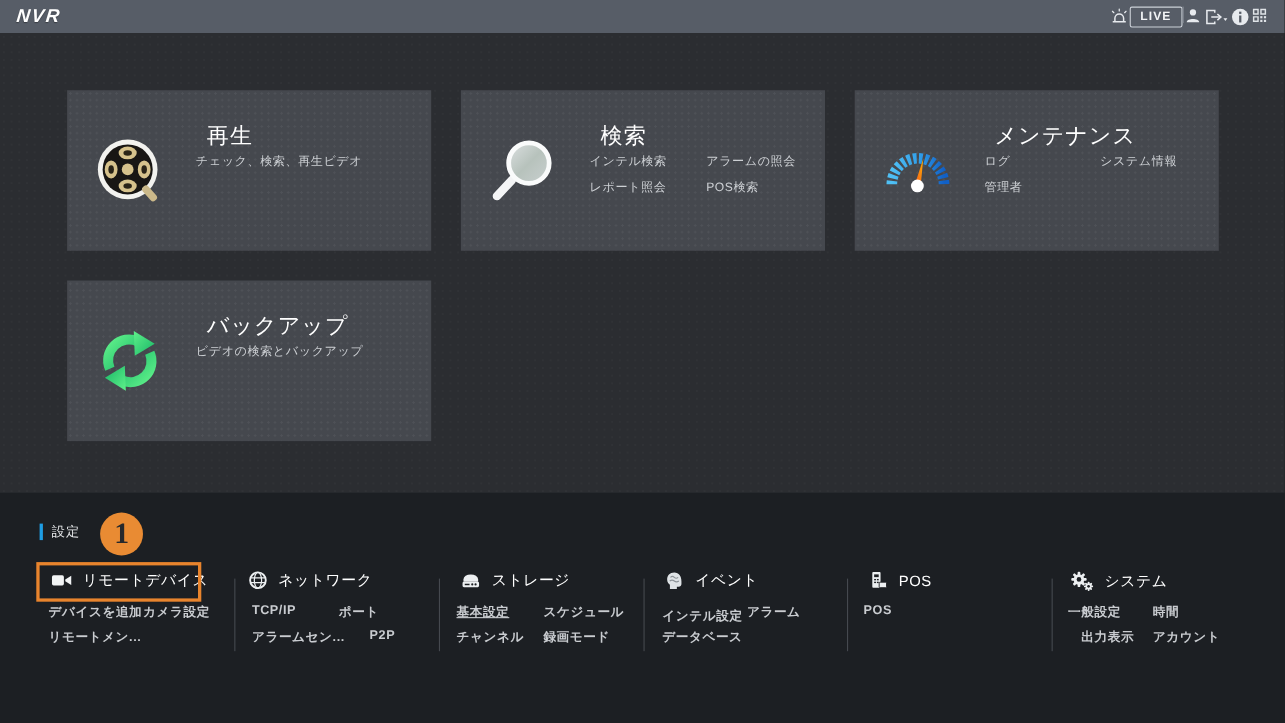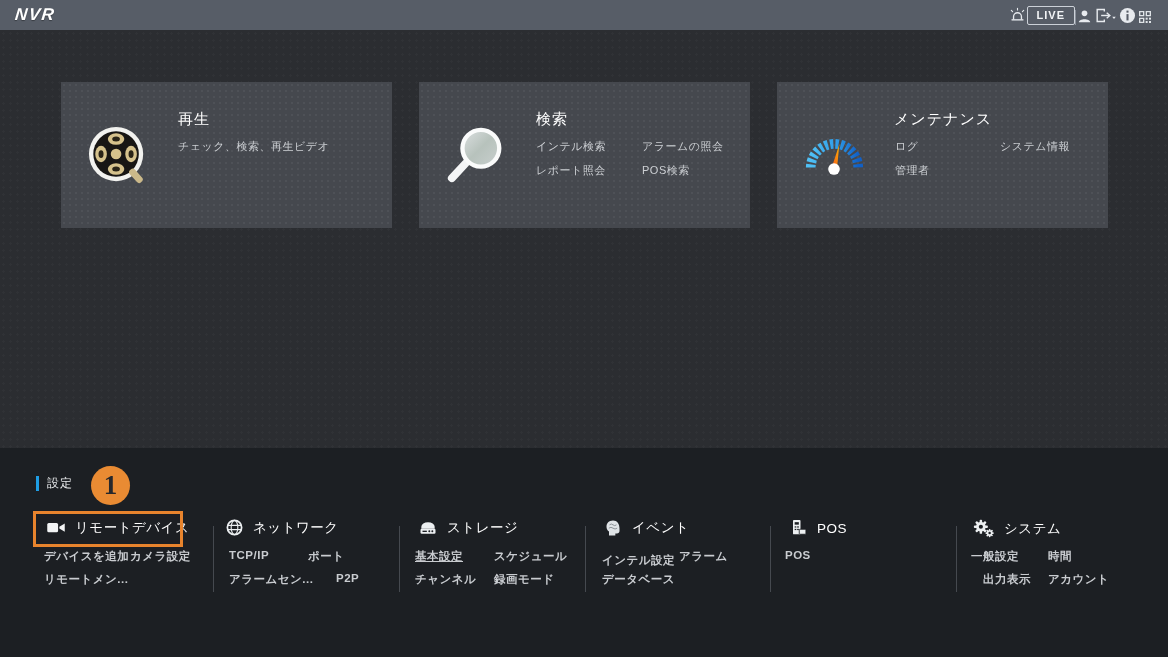--- a/index.html
+++ b/index.html
@@ -4,37 +4,37 @@
 <style>
   * { box-sizing: border-box; }
   body { margin:0; background:#0e0f11; font-family:"Liberation Sans","DejaVu Sans",sans-serif; }
   .screen { position:relative; width:1168px; height:657px; overflow:hidden; background:#2b2d31; }
 
   
   .topbar { position:absolute; top:0; left:0; width:100%; height:30px; background:#575d67;
             display:flex; align-items:center; justify-content:space-between; padding:0 15px; }
   .logo { color:#ffffff; font-style:italic; font-weight:bold; font-size:17px; letter-spacing:1.5px;
           transform:skewX(-6deg); text-shadow:0 1px 1px rgba(0,0,0,.35); }
-  .topbar-right { display:flex; align-items:flex-end; gap:0; }
+  .topbar-right { display:flex; align-items:flex-start; gap:0; }
   .tb-icon { display:flex; align-items:center; justify-content:center; cursor:pointer; }
   .tb-icon svg { display:block; }
   .live-btn { background:transparent; border:1px solid #ccd1d8; color:#f2f4f6; font-size:11px;
               font-weight:bold; letter-spacing:1px; padding:2px 9px 3px; border-radius:2px;
               cursor:pointer; font-family:inherit; }
   .tb-divider { width:1px; height:15px; background:#8b919b; }
 
   
   .main-area { position:absolute; top:30px; left:0; width:100%; height:418px; background:#2b2d31;
                background-image:radial-gradient(rgba(255,255,255,0.022) 1px, transparent 1.2px);
                background-size:7px 7px; }
   .card { position:absolute; width:331px; height:146px; background:#45484e; cursor:pointer;
           background-image:radial-gradient(rgba(255,255,255,0.05) 1px, transparent 1.2px);
           background-size:6px 6px; }
   .card-icon { position:absolute; left:26px; top:42px; width:62px; height:62px; }
-  .card-title { position:absolute; left:117px; top:28px; font-size:15px; color:#ffffff; letter-spacing:1px; }
+  .card-title { position:absolute; left:127px; top:28px; font-size:20px; color:#ffffff; letter-spacing:1px; }
   .card-sub { position:absolute; left:117px; top:57px; font-size:11px; color:#cdd0d4; letter-spacing:0.5px; }
   .card-link { position:absolute; font-size:11px; color:#cdd0d4; letter-spacing:0.5px; cursor:pointer; white-space:nowrap;text-align:right; }
 
   
   .settings-area { position:absolute; top:448px; left:0; width:100%; height:233px; background:#1c1f23; }
   .settings-label { position:absolute; left:36px; top:27px; display:flex; align-items:center; gap:8px;
                     color:#e9ebed; font-size:12px; letter-spacing:1px; }
   .label-bar { width:3px; height:15px; background:#1e9de4; }
   .annotation-badge { position:absolute; left:91px; top:18px; width:39px; height:39px; border-radius:50%;
                       background:#e98b33; color:#26282c; font-size:27px; font-weight:bold;
@@ -163,20 +163,40 @@
           <polygon points="29,47 35,47 37.5,21" fill="url(#ng)"></polygon>
           <circle cx="32" cy="46.5" r="6" fill="#ffffff"></circle>
         </svg>
       </div>
       <div class="card-title">メンテナンス</div>
       <span class="card-link" style="left:118px; top:57px;">ログ</span>
       <span class="card-link" style="left:223px; top:57px;">システム情報</span>
       <span class="card-link" style="left:118px; top:81px;">管理者</span>
     </div>
 
+    <div class="card" style="left:61px; top:225px;">
+      <div class="card-icon">
+        <svg viewBox="0 0 64 64" width="58" height="58" style="margin:2px;">
+          <defs>
+            <linearGradient id="sg" x1="0" y1="0" x2="1" y2="1">
+              <stop offset="0" stop-color="#5ff08a"></stop>
+                <stop offset="1" stop-color="#17b566"></stop>
+            </linearGradient>
+          </defs>
+          <path d="M 12 40 A 21 21 0 0 1 40 12.5" fill="none" stroke="url(#sg)" stroke-width="10"></path>
+          <polygon points="36,2 57,15 37,27" fill="url(#sg)"></polygon>
+          <g transform="rotate(180 32 32)">
+            <path d="M 12 40 A 21 21 0 0 1 40 12.5" fill="none" stroke="url(#sg)" stroke-width="10"></path>
+            <polygon points="36,2 57,15 37,27" fill="url(#sg)"></polygon>
+          </g>
+        </svg>
+      </div>
+      <div class="card-title">バックアップ</div>
+      <div class="card-sub">ビデオの検索とバックアップ</div>
+    </div>
   </main>
 
   <section class="settings-area">
 
     <div class="settings-label">
       <span class="label-bar"></span>
       <span>設定</span>
     </div>
 
     <div class="annotation-badge">1</div>

